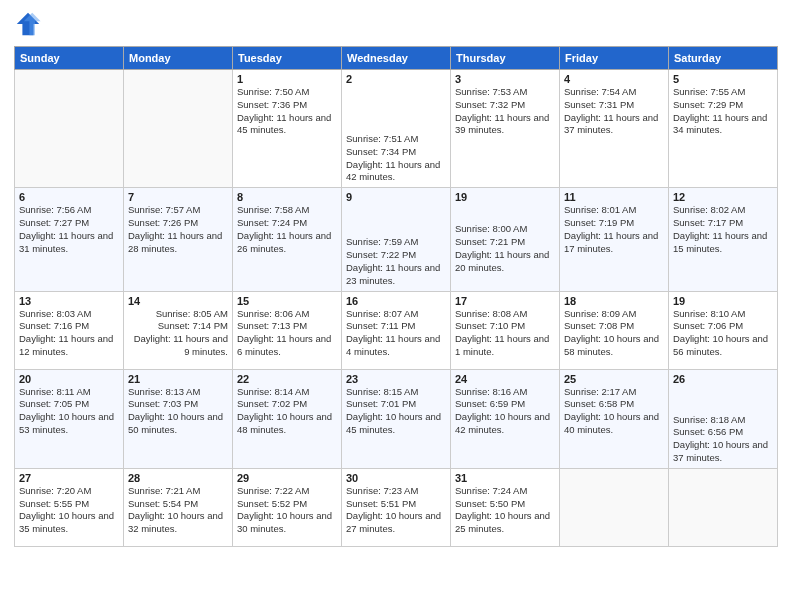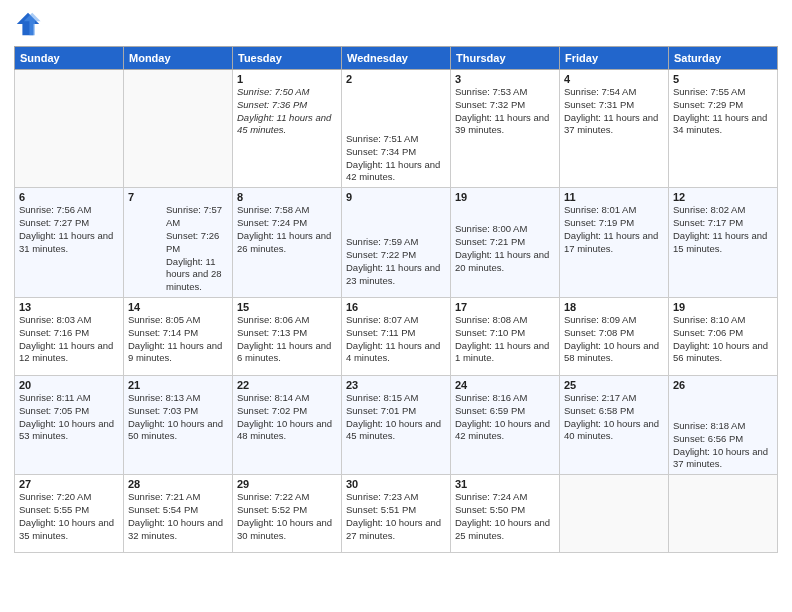--- a/index.html
+++ b/index.html
@@ -126,21 +126,21 @@
           <th>Friday</th>
           <th>Saturday</th>
         </tr>
     </thead>
     <tbody id="calendar-body">
     <tr>
           <td class="empty"></td>
           <td class="empty"></td>
           <td>
             <span class="day-num">1</span>
-            <div class="day-info" style="white-space: pre-line; font-style: italic;">Sunrise: 7:50 AM
+            <div class="day-info" style="white-space: pre-line;">Sunrise: 7:50 AM
 Sunset: 7:36 PM
 Daylight: 11 hours and 45 minutes.</div>
           </td>
           <td>
             <span class="day-num">2</span>
             <div class="day-info" style="white-space: pre-line; margin-top: 48px;">Sunrise: 7:51 AM
 Sunset: 7:34 PM
 Daylight: 11 hours and 42 minutes.</div>
           </td>
           <td>
@@ -164,21 +164,21 @@
         </tr>
         <tr>
           <td>
             <span class="day-num">6</span>
             <div class="day-info" style="white-space: pre-line;">Sunrise: 7:56 AM
 Sunset: 7:27 PM
 Daylight: 11 hours and 31 minutes.</div>
           </td>
           <td>
             <span class="day-num">7</span>
-            <div class="day-info" style="white-space: pre-line; margin-left: 38px;">Sunrise: 7:57 AM
+            <div class="day-info" style="white-space: pre-line;">Sunrise: 7:57 AM
 Sunset: 7:26 PM
 Daylight: 11 hours and 28 minutes.</div>
           </td>
           <td>
             <span class="day-num">8</span>
             <div class="day-info" style="white-space: pre-line;">Sunrise: 7:58 AM
 Sunset: 7:24 PM
 Daylight: 11 hours and 26 minutes.</div>
           </td>
           <td>
@@ -208,21 +208,21 @@
         </tr>
         <tr>
           <td>
             <span class="day-num">13</span>
             <div class="day-info" style="white-space: pre-line;">Sunrise: 8:03 AM
 Sunset: 7:16 PM
 Daylight: 11 hours and 12 minutes.</div>
           </td>
           <td>
             <span class="day-num">14</span>
-            <div class="day-info" style="white-space: pre-line;">Sunrise: 8:05 AM
+            <div class="day-info" style="white-space: pre-line; text-align: right;">Sunrise: 8:05 AM
 Sunset: 7:14 PM
 Daylight: 11 hours and 9 minutes.</div>
           </td>
           <td>
             <span class="day-num">15</span>
             <div class="day-info" style="white-space: pre-line;">Sunrise: 8:06 AM
 Sunset: 7:13 PM
 Daylight: 11 hours and 6 minutes.</div>
           </td>
           <td>

